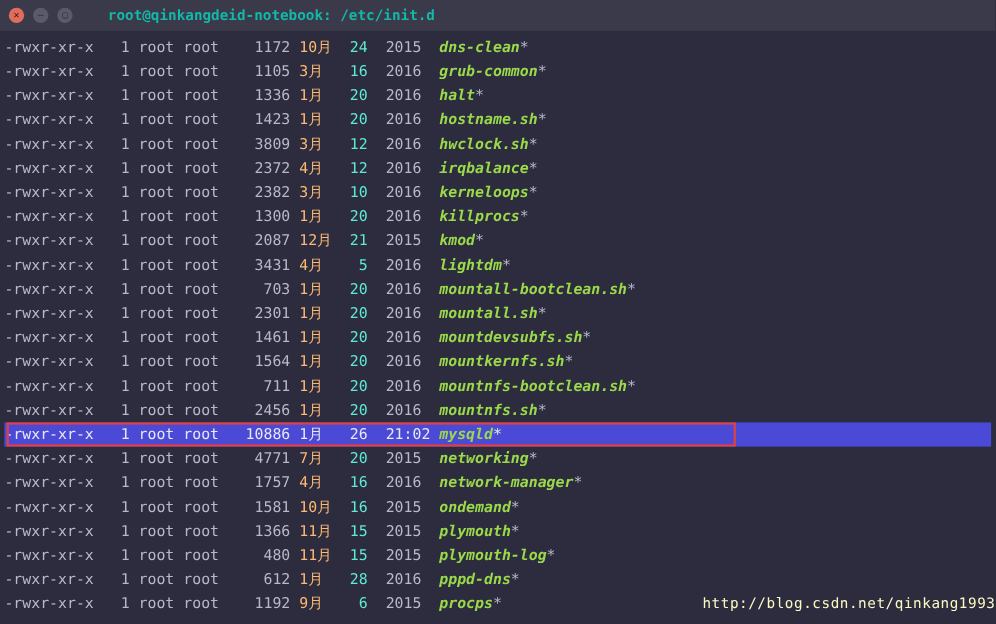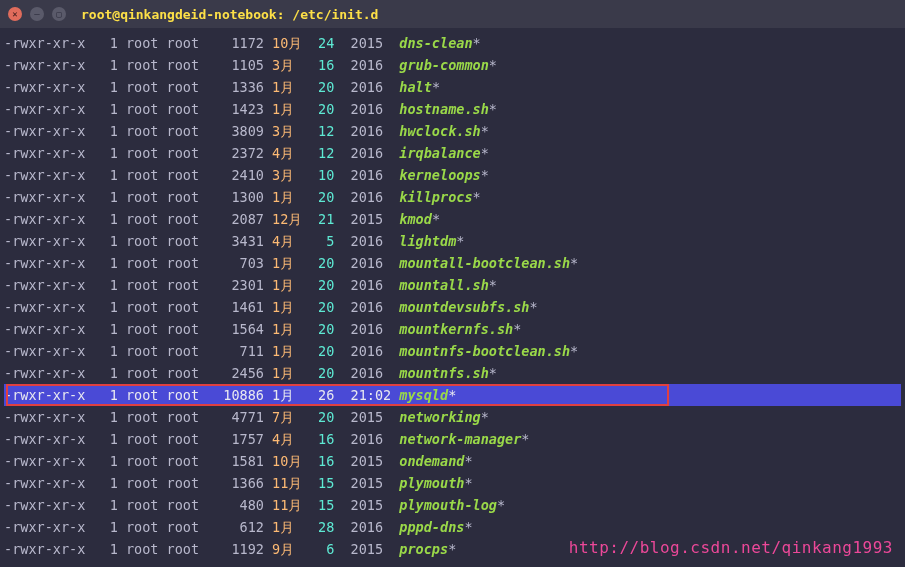--- a/index.html
+++ b/index.html
@@ -27,24 +27,24 @@
       display: inline-flex;
       align-items: center;
       justify-content: center;
       font-size: 9px;
       line-height: 1;
     }
     .btn-close { background: #e06c5c; color: #3a1a1a; }
     .btn-min { background: #5a5a6a; color: #2a2a3a; }
     .btn-max { background: #5a5a6a; color: #2a2a3a; }
     .title-text {
-      color: #fde047;
+      color: #14b8a6;
       font-size: 13px;
       font-weight: bold;
-      margin-left: 7px;
+      margin-left: 24px;
     }
     .term {
       padding: 4px 4px;
       line-height: 22px;
     }
     .row {
       white-space: pre;
       position: relative;
     }
     .perm { color: #b8b8cc; }
@@ -71,45 +71,45 @@
       position: absolute;
       border: 2px solid #e04040;
       top: 0;
       left: 2px;
       width: 663px;
       height: 22px;
       pointer-events: none;
     }
     .watermark {
       position: absolute;
-      right: 12px;
+      right: 0;
       bottom: 10px;
-      color: #ec4899;
-      font-size: 16px;
+      color: #fef9c3;
+      font-size: 13px;
       letter-spacing: 0.5px;
     }
   </style>
 </head>
 <body>
 
 <div class="titlebar">
   <span class="btn-circle btn-close">✕</span>
   <span class="btn-circle btn-min">–</span>
   <span class="btn-circle btn-max">▢</span>
   <span class="title-text">root@qinkangdeid-notebook: /etc/init.d</span>
 </div>
 
 <div class="term" id="term">
     <div class="row"><span class="perm">-rwxr-xr-x</span><span class="links">   1</span> <span class="own">root</span> <span class="own">root</span> <span class="size"> 1172</span> <span class="mon">10月 </span><span class="day"> 24</span>  <span class="yr">2015 </span> <span class="fname">dns-clean</span><span class="star">*</span></div>
     <div class="row"><span class="perm">-rwxr-xr-x</span><span class="links">   1</span> <span class="own">root</span> <span class="own">root</span> <span class="size"> 1105</span> <span class="mon">3月  </span><span class="day"> 16</span>  <span class="yr">2016 </span> <span class="fname">grub-common</span><span class="star">*</span></div>
     <div class="row"><span class="perm">-rwxr-xr-x</span><span class="links">   1</span> <span class="own">root</span> <span class="own">root</span> <span class="size"> 1336</span> <span class="mon">1月  </span><span class="day"> 20</span>  <span class="yr">2016 </span> <span class="fname">halt</span><span class="star">*</span></div>
     <div class="row"><span class="perm">-rwxr-xr-x</span><span class="links">   1</span> <span class="own">root</span> <span class="own">root</span> <span class="size"> 1423</span> <span class="mon">1月  </span><span class="day"> 20</span>  <span class="yr">2016 </span> <span class="fname">hostname.sh</span><span class="star">*</span></div>
     <div class="row"><span class="perm">-rwxr-xr-x</span><span class="links">   1</span> <span class="own">root</span> <span class="own">root</span> <span class="size"> 3809</span> <span class="mon">3月  </span><span class="day"> 12</span>  <span class="yr">2016 </span> <span class="fname">hwclock.sh</span><span class="star">*</span></div>
     <div class="row"><span class="perm">-rwxr-xr-x</span><span class="links">   1</span> <span class="own">root</span> <span class="own">root</span> <span class="size"> 2372</span> <span class="mon">4月  </span><span class="day"> 12</span>  <span class="yr">2016 </span> <span class="fname">irqbalance</span><span class="star">*</span></div>
-    <div class="row"><span class="perm">-rwxr-xr-x</span><span class="links">   1</span> <span class="own">root</span> <span class="own">root</span> <span class="size"> 2410</span> <span class="mon">3月  </span><span class="day"> 10</span>  <span class="yr">2016 </span> <span class="fname">kerneloops</span><span class="star">*</span></div>
+    <div class="row"><span class="perm">-rwxr-xr-x</span><span class="links">   1</span> <span class="own">root</span> <span class="own">root</span> <span class="size"> 2382</span> <span class="mon">3月  </span><span class="day"> 10</span>  <span class="yr">2016 </span> <span class="fname">kerneloops</span><span class="star">*</span></div>
     <div class="row"><span class="perm">-rwxr-xr-x</span><span class="links">   1</span> <span class="own">root</span> <span class="own">root</span> <span class="size"> 1300</span> <span class="mon">1月  </span><span class="day"> 20</span>  <span class="yr">2016 </span> <span class="fname">killprocs</span><span class="star">*</span></div>
     <div class="row"><span class="perm">-rwxr-xr-x</span><span class="links">   1</span> <span class="own">root</span> <span class="own">root</span> <span class="size"> 2087</span> <span class="mon">12月 </span><span class="day"> 21</span>  <span class="yr">2015 </span> <span class="fname">kmod</span><span class="star">*</span></div>
     <div class="row"><span class="perm">-rwxr-xr-x</span><span class="links">   1</span> <span class="own">root</span> <span class="own">root</span> <span class="size"> 3431</span> <span class="mon">4月  </span><span class="day">  5</span>  <span class="yr">2016 </span> <span class="fname">lightdm</span><span class="star">*</span></div>
     <div class="row"><span class="perm">-rwxr-xr-x</span><span class="links">   1</span> <span class="own">root</span> <span class="own">root</span> <span class="size">  703</span> <span class="mon">1月  </span><span class="day"> 20</span>  <span class="yr">2016 </span> <span class="fname">mountall-bootclean.sh</span><span class="star">*</span></div>
     <div class="row"><span class="perm">-rwxr-xr-x</span><span class="links">   1</span> <span class="own">root</span> <span class="own">root</span> <span class="size"> 2301</span> <span class="mon">1月  </span><span class="day"> 20</span>  <span class="yr">2016 </span> <span class="fname">mountall.sh</span><span class="star">*</span></div>
     <div class="row"><span class="perm">-rwxr-xr-x</span><span class="links">   1</span> <span class="own">root</span> <span class="own">root</span> <span class="size"> 1461</span> <span class="mon">1月  </span><span class="day"> 20</span>  <span class="yr">2016 </span> <span class="fname">mountdevsubfs.sh</span><span class="star">*</span></div>
     <div class="row"><span class="perm">-rwxr-xr-x</span><span class="links">   1</span> <span class="own">root</span> <span class="own">root</span> <span class="size"> 1564</span> <span class="mon">1月  </span><span class="day"> 20</span>  <span class="yr">2016 </span> <span class="fname">mountkernfs.sh</span><span class="star">*</span></div>
     <div class="row"><span class="perm">-rwxr-xr-x</span><span class="links">   1</span> <span class="own">root</span> <span class="own">root</span> <span class="size">  711</span> <span class="mon">1月  </span><span class="day"> 20</span>  <span class="yr">2016 </span> <span class="fname">mountnfs-bootclean.sh</span><span class="star">*</span></div>
     <div class="row"><span class="perm">-rwxr-xr-x</span><span class="links">   1</span> <span class="own">root</span> <span class="own">root</span> <span class="size"> 2456</span> <span class="mon">1月  </span><span class="day"> 20</span>  <span class="yr">2016 </span> <span class="fname">mountnfs.sh</span><span class="star">*</span></div>
     <div class="row highlighted"><span class="perm">-rwxr-xr-x</span><span class="links">   1</span> <span class="own">root</span> <span class="own">root</span> <span class="size">10886</span> <span class="mon">1月  </span><span class="day"> 26</span>  <span class="yr">21:02</span> <span class="fname">mysqld</span><span class="star">*</span><div class="redbox"></div></div>

